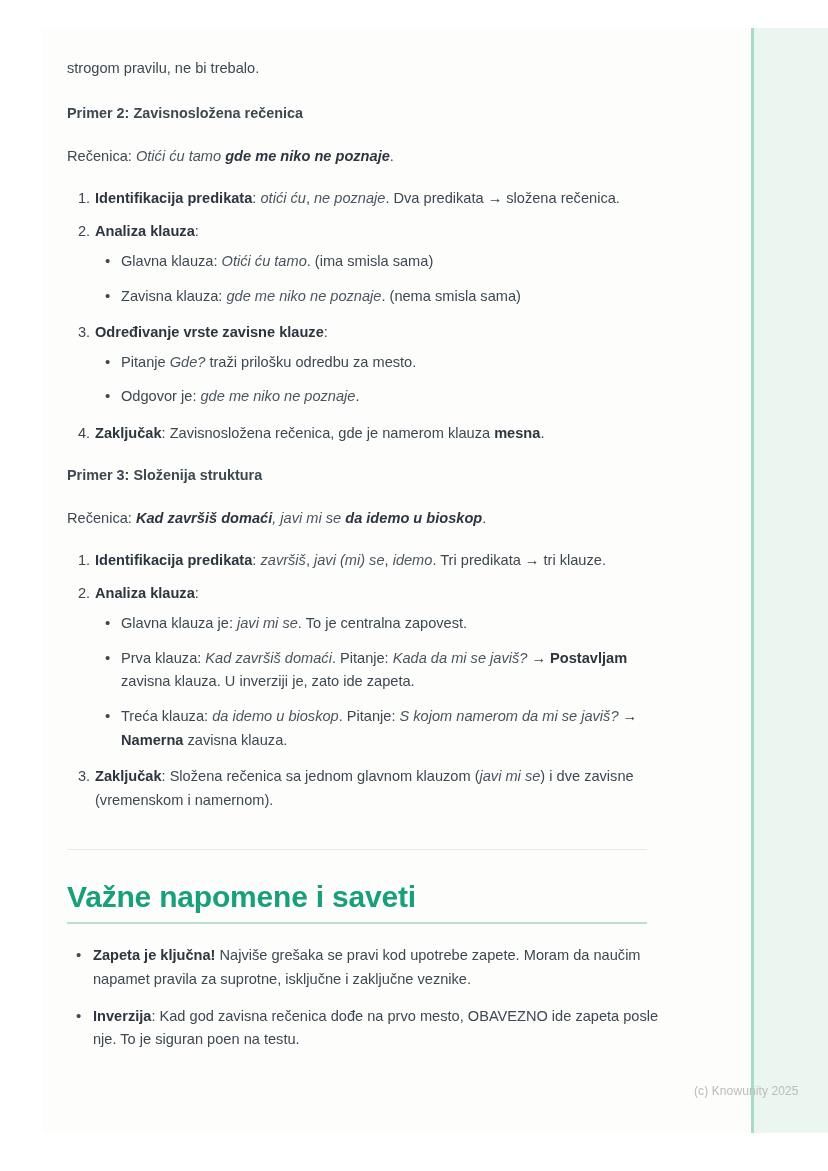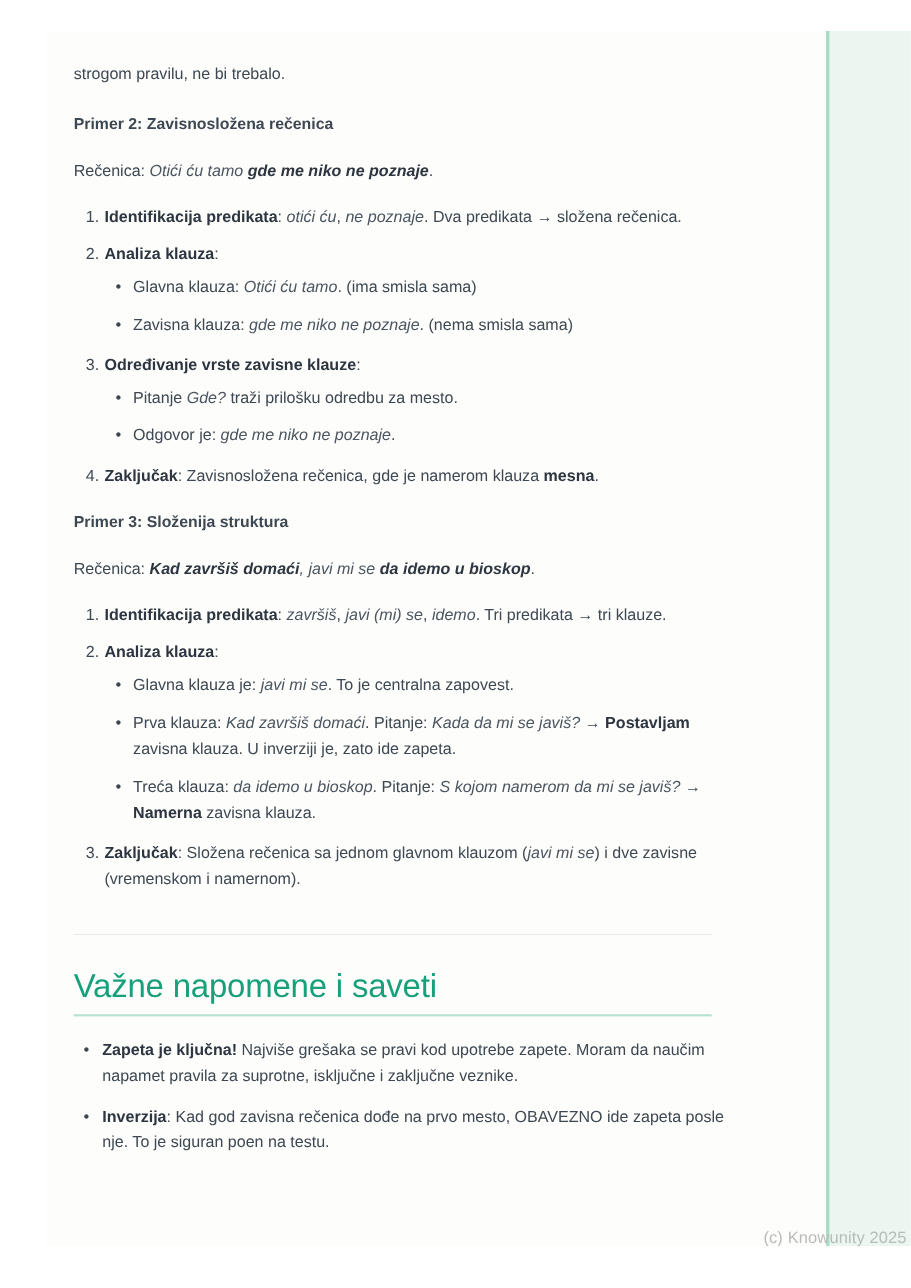--- a/index.html
+++ b/index.html
@@ -123,38 +123,38 @@
   hr.divider {
     border: none;
     border-top: 1px solid #ece9e2;
     margin: 0;
     width: 580px;
   }
 
   h2.section-title {
     color: #17a07a;
     font-size: 30px;
-    font-weight: normal;
+    font-weight: bold;
     margin: 0;
     letter-spacing: -0.2px;
     line-height: 1.1;
   }
   hr.title-rule {
     border: none;
     border-top: 2px solid #b8e2cf;
     margin: 9px 0 0 0;
     width: 580px;
   }
 
   
   #watermark {
     position: absolute;
     left: 652px;
-    top: 1089px;
-    font-size: 15px;
+    top: 1056px;
+    font-size: 12px;
     color: #b9bdb9;
     letter-spacing: 0.1px;
     white-space: nowrap;
     z-index: 5;
   }
 </style>
 </head>
 <body>
 
 <div id="page-sheet">

